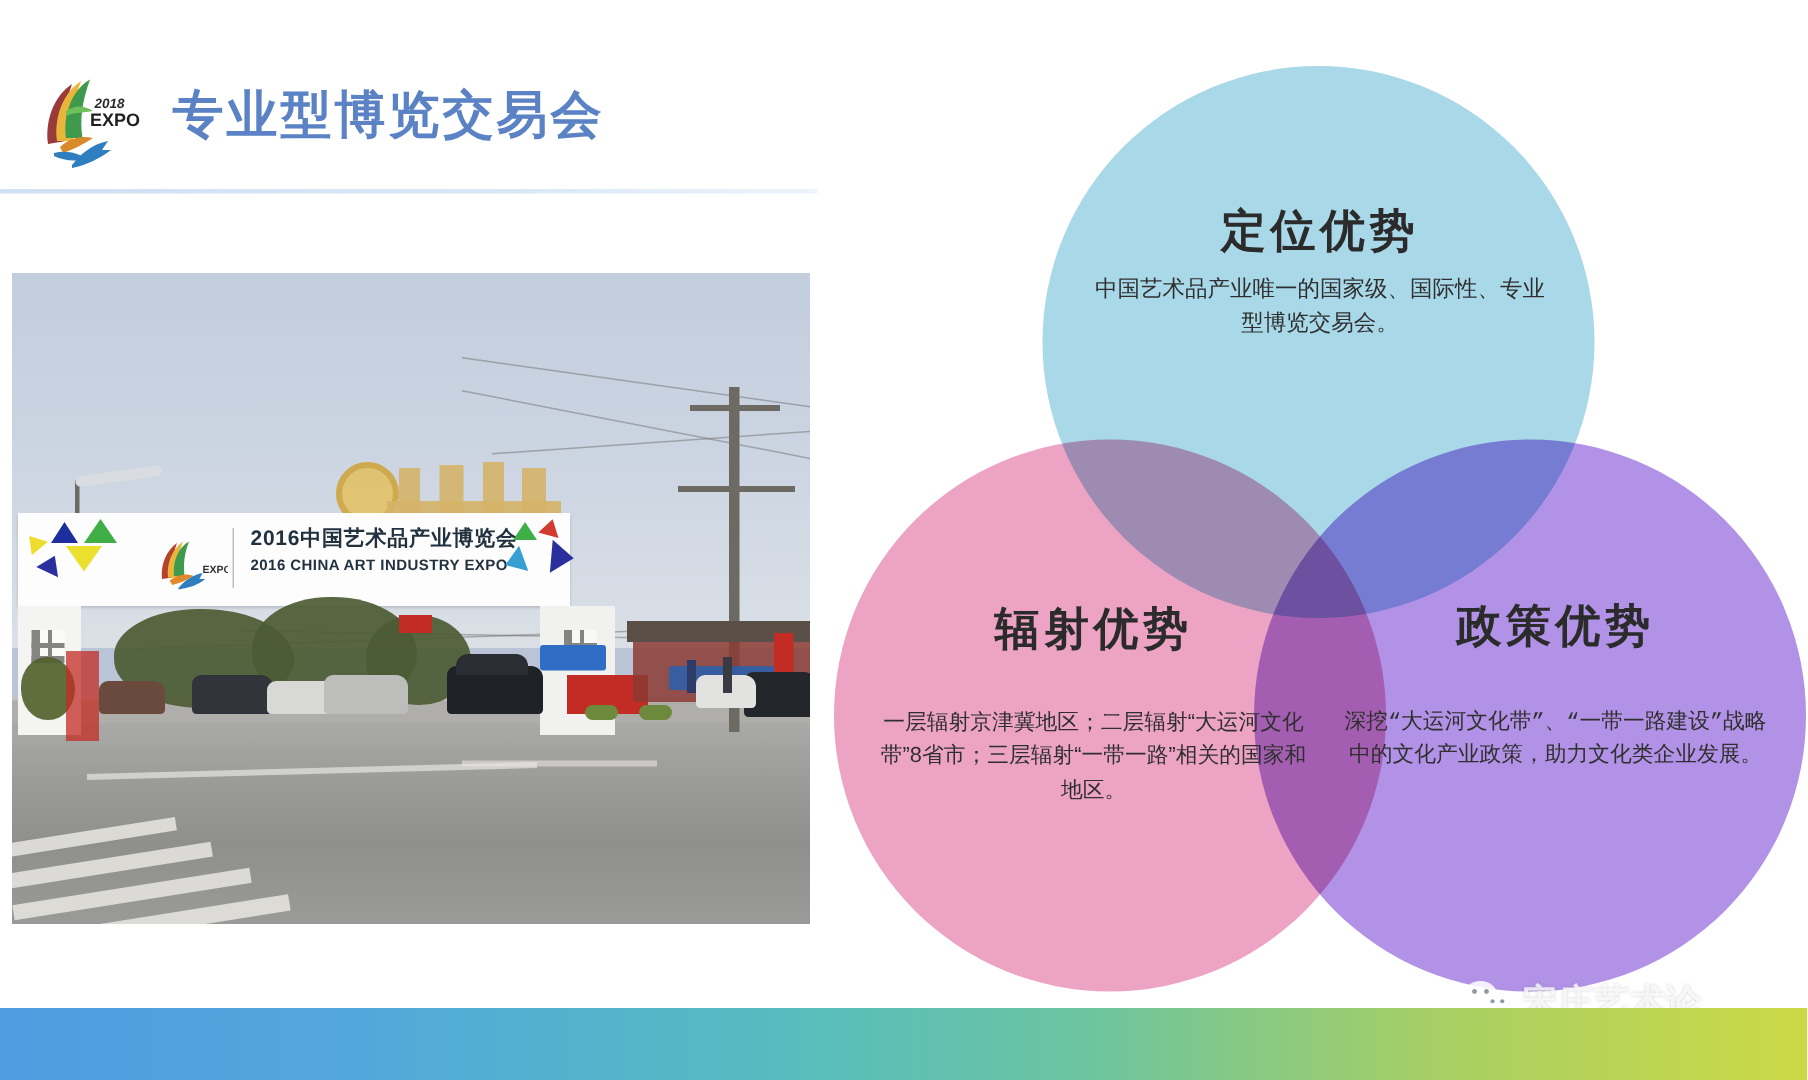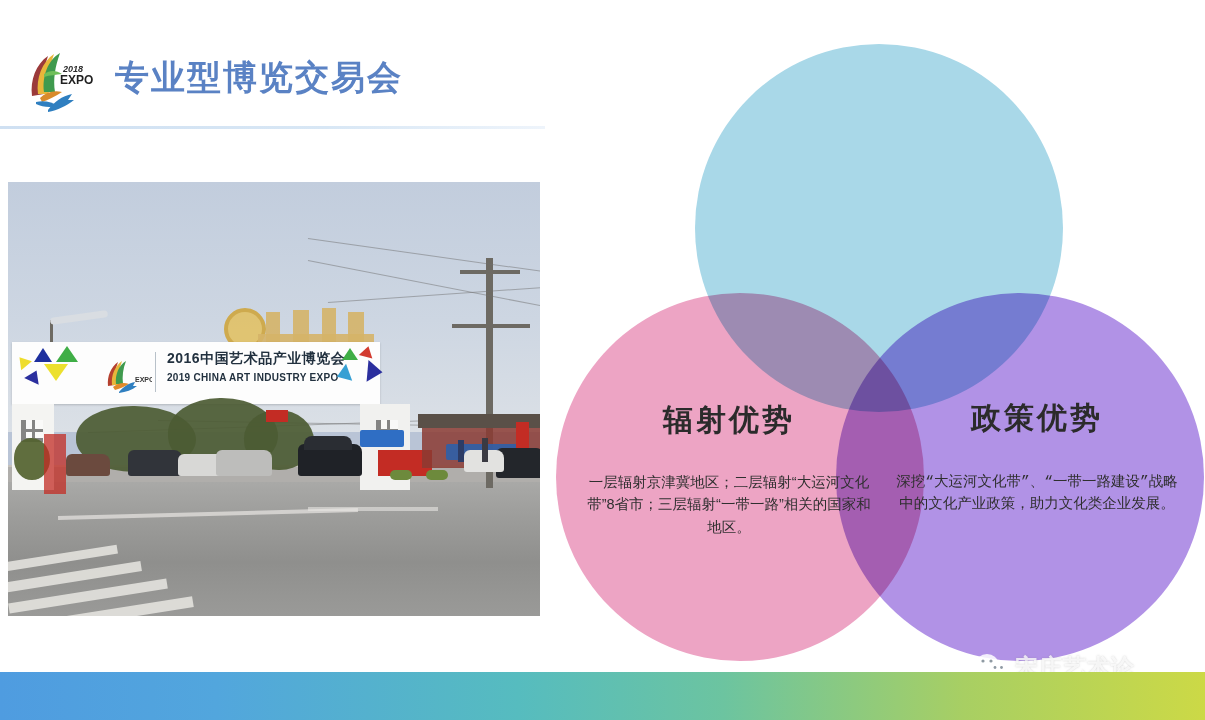--- a/index.html
+++ b/index.html
@@ -191,21 +191,21 @@
           <path d="M8 30 C7 20 11 11 18 6 C15 14 14 22 15 29 Z" fill="#b5402e"></path>
           <path d="M12 29 C11 19 15 10 22 5 C19 13 18 21 19 29 Z" fill="#e7b63a"></path>
           <path d="M16 28 C15 18 19 9 26 5 C23 13 22 20 23 28 Z" fill="#3f9a4e"></path>
           <path d="M13 31 C18 27 24 26 29 28 C24 31 19 33 15 34 Z" fill="#e08a2a"></path>
           <path d="M19 36 C23 31 29 27 35 26 L33 30 L37 30 C32 34 26 36 19 37 Z" fill="#2f7fc0"></path>
           <text x="35" y="26" font-family="Liberation Sans, sans-serif" font-size="7" font-weight="bold" fill="#333">EXPO</text>
         </svg>
       </div>
       <div class="banner-sep"></div>
       <div class="banner-text-cn">2016中国艺术品产业博览会</div>
-      <div class="banner-text-en">2019 CHINA ART INDUSTRY EXPO</div>
+      <div class="banner-text-en">2016 CHINA ART INDUSTRY EXPO</div>
 
       <div class="tri" style="left:22px;top:6px;border-left:9px solid transparent;border-right:9px solid transparent;border-bottom:14px solid #1d2f9e;"></div>
       <div class="tri" style="left:44px;top:4px;border-left:11px solid transparent;border-right:11px solid transparent;border-bottom:16px solid #3fae46;"></div>
       <div class="tri" style="left:32px;top:22px;border-left:12px solid transparent;border-right:12px solid transparent;border-bottom:17px solid #ece02e;transform:rotate(180deg);"></div>
       <div class="tri" style="left:14px;top:28px;border-left:8px solid transparent;border-right:8px solid transparent;border-bottom:12px solid #2b2f9e;transform:rotate(25deg);"></div>
       <div class="tri" style="left:4px;top:14px;border-left:7px solid transparent;border-right:7px solid transparent;border-bottom:11px solid #eedd2c;transform:rotate(-40deg);"></div>
       <div class="tri" style="left:330px;top:6px;border-left:8px solid transparent;border-right:8px solid transparent;border-bottom:12px solid #3fae46;"></div>
       <div class="tri" style="left:348px;top:4px;border-left:7px solid transparent;border-right:7px solid transparent;border-bottom:11px solid #d23b2f;transform:rotate(15deg);"></div>
       <div class="tri" style="left:352px;top:22px;border-left:11px solid transparent;border-right:11px solid transparent;border-bottom:15px solid #2b2f9e;transform:rotate(95deg);"></div>
       <div class="tri" style="left:322px;top:26px;border-left:9px solid transparent;border-right:9px solid transparent;border-bottom:13px solid #36a0d4;transform:rotate(250deg);"></div>
@@ -246,20 +246,24 @@
     <div class="ph" style="left:382px;top:288px;width:22px;height:10px;background:#6d8a3c;border-radius:5px;"></div>
     <div class="ph" style="left:418px;top:288px;width:22px;height:10px;background:#6d8a3c;border-radius:5px;"></div>
   </div>
 
   <div id="venn">
 
     <div id="c-top" class="circle"></div>
     <div id="c-left" class="circle"></div>
     <div id="c-right" class="circle"></div>
 
+    <div id="lbl-top" class="venn-label">
+      <div class="venn-title">定位优势</div>
+      <div class="venn-body">中国艺术品产业唯一的国家级、国际性、专业型博览交易会。</div>
+    </div>
 
     <div id="lbl-left" class="venn-label">
       <div class="venn-title">辐射优势</div>
       <div class="venn-body">一层辐射京津冀地区；二层辐射“大运河文化带”8省市；三层辐射“一带一路”相关的国家和地区。</div>
     </div>
 
     <div id="lbl-right" class="venn-label">
       <div class="venn-title">政策优势</div>
       <div class="venn-body">深挖“大运河文化带”、“一带一路建设”战略中的文化产业政策，助力文化类企业发展。</div>
     </div>

